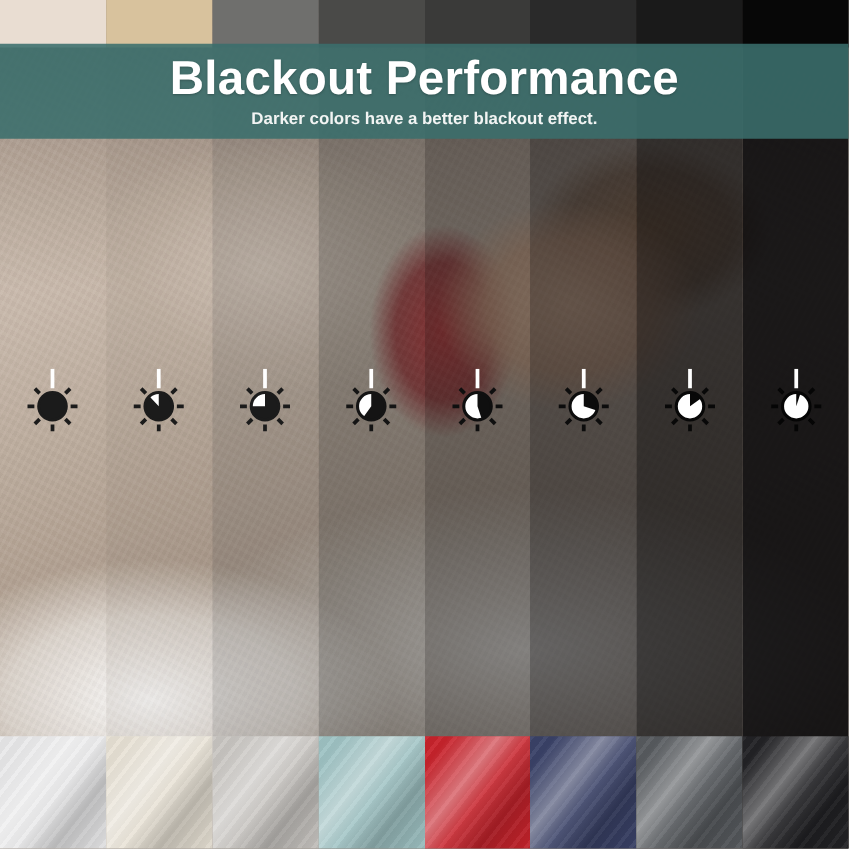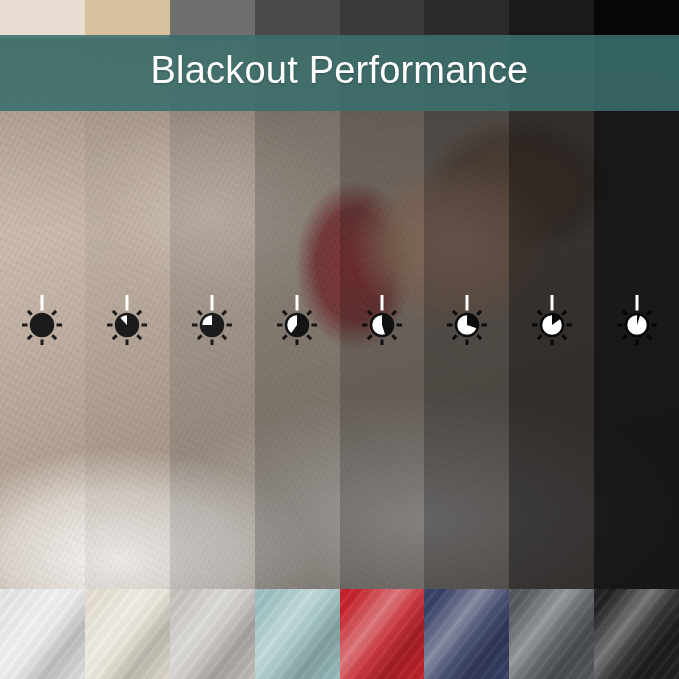--- a/index.html
+++ b/index.html
@@ -61,21 +61,21 @@
   
   #banner{
     position:absolute;left:0;top:35px;width:679px;height:76px;
     background:rgba(58,110,108,0.88);
     z-index:6;
     display:flex;flex-direction:column;align-items:center;justify-content:center;
   }
   #banner-title{
     color:#ffffff;
     font-size:38px;
-    font-weight:normal;
+    font-weight:bold;
     letter-spacing:.2px;
     line-height:1;
     margin:0 0 6px 0;
     text-shadow:0 1px 2px rgba(0,0,0,.25);
   }
   #banner-sub{
     color:#f2f4f3;
     font-size:13.5px;
     font-weight:bold;
     line-height:1;
@@ -149,20 +149,21 @@
       <div class="tstrip" style="width: 84.875px; background: rgb(111, 111, 109);"></div>
       <div class="tstrip" style="width: 84.875px; background: rgb(74, 74, 72);"></div>
       <div class="tstrip" style="width: 84.875px; background: rgb(58, 58, 57);"></div>
       <div class="tstrip" style="width: 84.875px; background: rgb(42, 42, 42);"></div>
       <div class="tstrip" style="width: 84.875px; background: rgb(26, 26, 26);"></div>
       <div class="tstrip" style="width: 84.875px; background: rgb(7, 7, 7);"></div>
     </div>
 
   <div id="banner">
     <div id="banner-title">Blackout Performance</div>
+    <div id="banner-sub">Darker colors have a better blackout effect.</div>
   </div>
 
   <div id="sun-row">
       <div class="sun-cell" style="width: 84.875px;">
         <svg class="sun-ico" width="60" height="60" viewBox="0 0 60 60">
     <circle cx="30" cy="30" r="11" fill="#ffffff"></circle>
     <circle cx="30" cy="30" r="11" fill="#1b1b1b"></circle>
     <circle cx="30" cy="30" r="11" fill="none" stroke="#1b1b1b" stroke-width="2.5"></circle>
     <line x1="30.0" y1="15.5" x2="30.0" y2="0.0" stroke="#ffffff" stroke-width="3" stroke-linecap="butt"></line>
           <line x1="40.3" y1="19.7" x2="44.1" y2="15.9" stroke="#1b1b1b" stroke-width="3" stroke-linecap="butt"></line>

